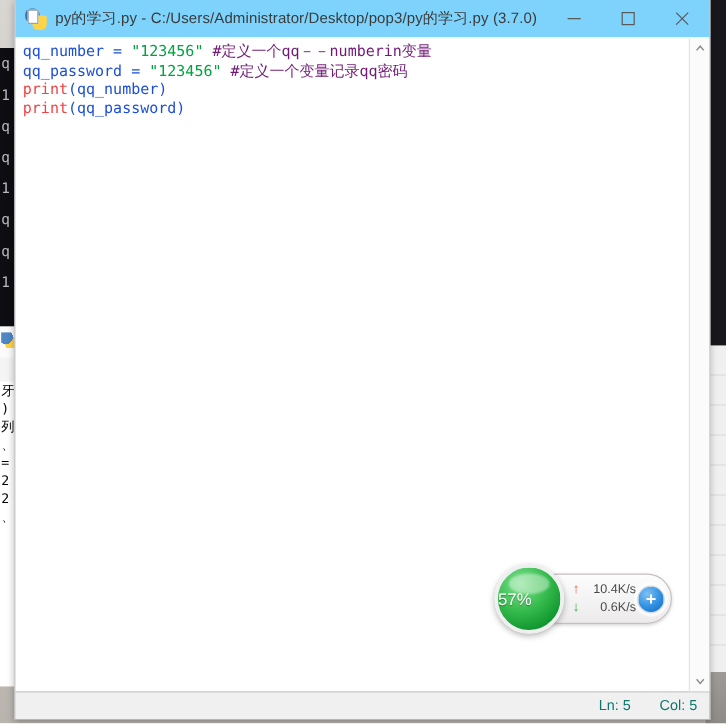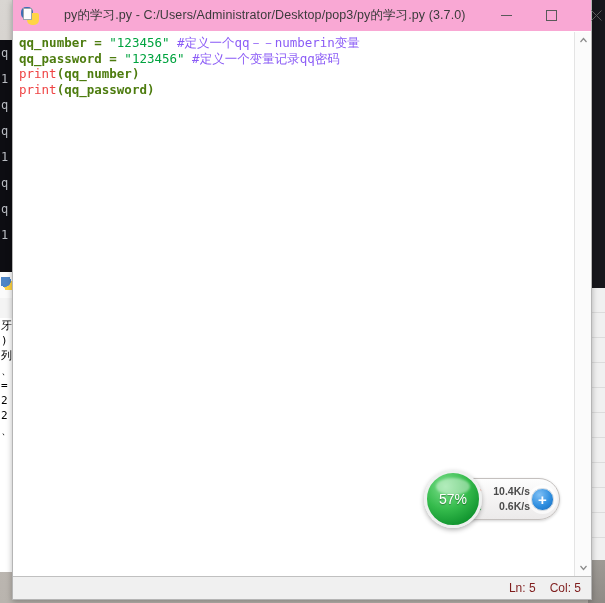--- a/index.html
+++ b/index.html
@@ -137,27 +137,26 @@
     border: 1px solid #b5b5b5;
     border-top: none;
     box-sizing: border-box;
     box-shadow: 0 2px 6px rgba(0,0,0,0.28);
     display: flex;
     flex-direction: column;
   }
 
   .titlebar {
     height: 31px;
-    background: #f9a8d4;
+    background: #7dd3fc;
     display: flex;
     align-items: center;
     flex: 0 0 auto;
     position: relative;
     border-bottom: 1px solid #ffffff;
-    gap: 18px;
   }
   .title-icon {
     width: 18px;
     height: 18px;
     margin-left: 8px;
     margin-right: 7px;
     position: relative;
     flex: 0 0 auto;
   }
   .title-icon .snake-blue {
@@ -234,23 +233,23 @@
     padding: 3px 0 0 6px;
     font-family: "DejaVu Sans Mono", monospace;
     font-size: 12.5px;
     line-height: 15.5px;
     white-space: pre;
     color: #000000;
     overflow: hidden;
   }
   .code .line { display: block; height: 15.5px; }
   .tok-str  { color: #00a33f; }
-  .tok-com  { color: #8b5cf6; }
+  .tok-com  { color: #701a75; }
   .tok-bi   { color: #ef4444; }
-  .tok-pln  { color: #4d7c0f; font-weight: bold; }
+  .tok-pln  { color: #1d4ed8; }
 
   
   .vscroll {
     width: 17px;
     flex: 0 0 auto;
     background: #fbfbfb;
     border-left: 1px solid #e4e4e4;
     box-sizing: border-box;
     display: flex;
     flex-direction: column;
@@ -271,22 +270,22 @@
     background: #f0f0f0;
     border-top: 1px solid #c0c0c0;
     display: flex;
     align-items: center;
     justify-content: flex-end;
     flex: 0 0 auto;
     padding-right: 10px;
   }
   .status-text {
     font-size: 12px;
-    color: #7f1d1d;
-    margin-left: 14px;
+    color: #0f766e;
+    margin-left: 24px;
     white-space: nowrap;
   }
 
   
   .netwidget {
     position: absolute;
     left: 412px;
     top: 470px;
     width: 148px;
     height: 58px;
@@ -324,21 +323,20 @@
     margin-right: 5px;
   }
   .arrow-up { color: #e2613c; }
   .arrow-dn { color: #2faa4a; }
   .net-val {
     font-size: 10.5px;
     color: #4a4a4a;
     font-family: "Liberation Sans", sans-serif;
     min-width: 40px;
     text-align: right;
-    font-weight: bold;
   }
   .net-plus {
     position: absolute;
     right: 5px;
     top: 9px;
     width: 23px;
     height: 23px;
     border-radius: 50%;
     background: radial-gradient(circle at 35% 28%, #7fc0f5 0%, #2f8fe0 55%, #1567b8 100%);
     border: 1px solid #cfd9e2;
@@ -347,31 +345,30 @@
     align-items: center;
     justify-content: center;
     color: #ffffff;
     font-size: 15px;
     line-height: 1;
     font-weight: bold;
     box-sizing: border-box;
   }
   .net-ball {
     position: absolute;
-    left: 12px;
+    left: 0;
     top: 0;
     width: 58px;
     height: 58px;
     border-radius: 50%;
     background: radial-gradient(circle at 36% 26%, #7fe08e 0%, #35bb4c 45%, #11952f 78%, #0a7a26 100%);
     border: 3px solid #eef0ef;
     box-sizing: border-box;
     display: flex;
     align-items: center;
-    justify-content: center;
     box-shadow: 0 2px 5px rgba(0,0,0,0.3);
     overflow: hidden;
   }
   .net-ball::before {
     content: "";
     position: absolute;
     left: 9px;
     top: 5px;
     width: 34px;
     height: 17px;

